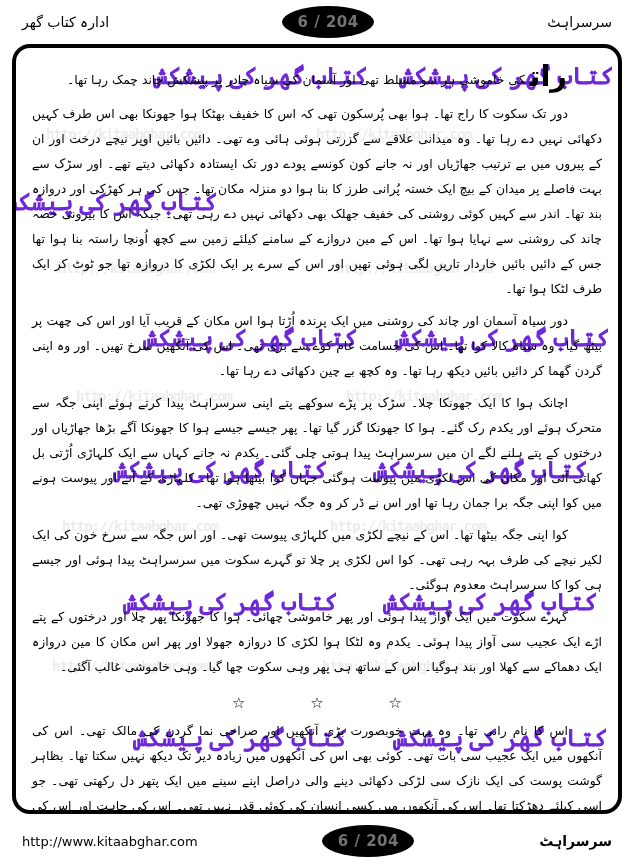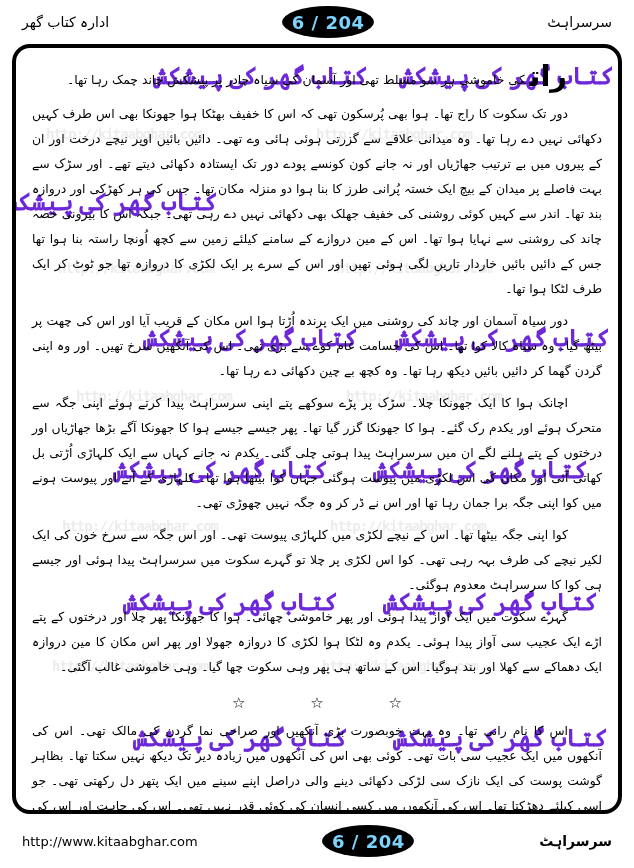--- a/index.html
+++ b/index.html
@@ -46,29 +46,29 @@
     letter-spacing: 0px;
     white-space: nowrap;
     direction: rtl;
   }
   .hdr-right { order: 0; }
   .hdr-left  { order: 2; }
 
   .page-badge {
     order: 1;
     background: #000000;
-    color: #7dd3fc;
+    color: #737373;
     border-radius: 50%;
     width: 92px;
     height: 32px;
     display: flex;
     align-items: center;
     justify-content: center;
     font-family: "DejaVu Sans", "Liberation Sans", sans-serif;
-    font-size: 18px;
+    font-size: 15px;
     font-weight: bold;
     direction: ltr;
     letter-spacing: 0.5px;
     text-align: right;
   }
 
   
   .content-frame {
     position: absolute;
     top: 44px;

